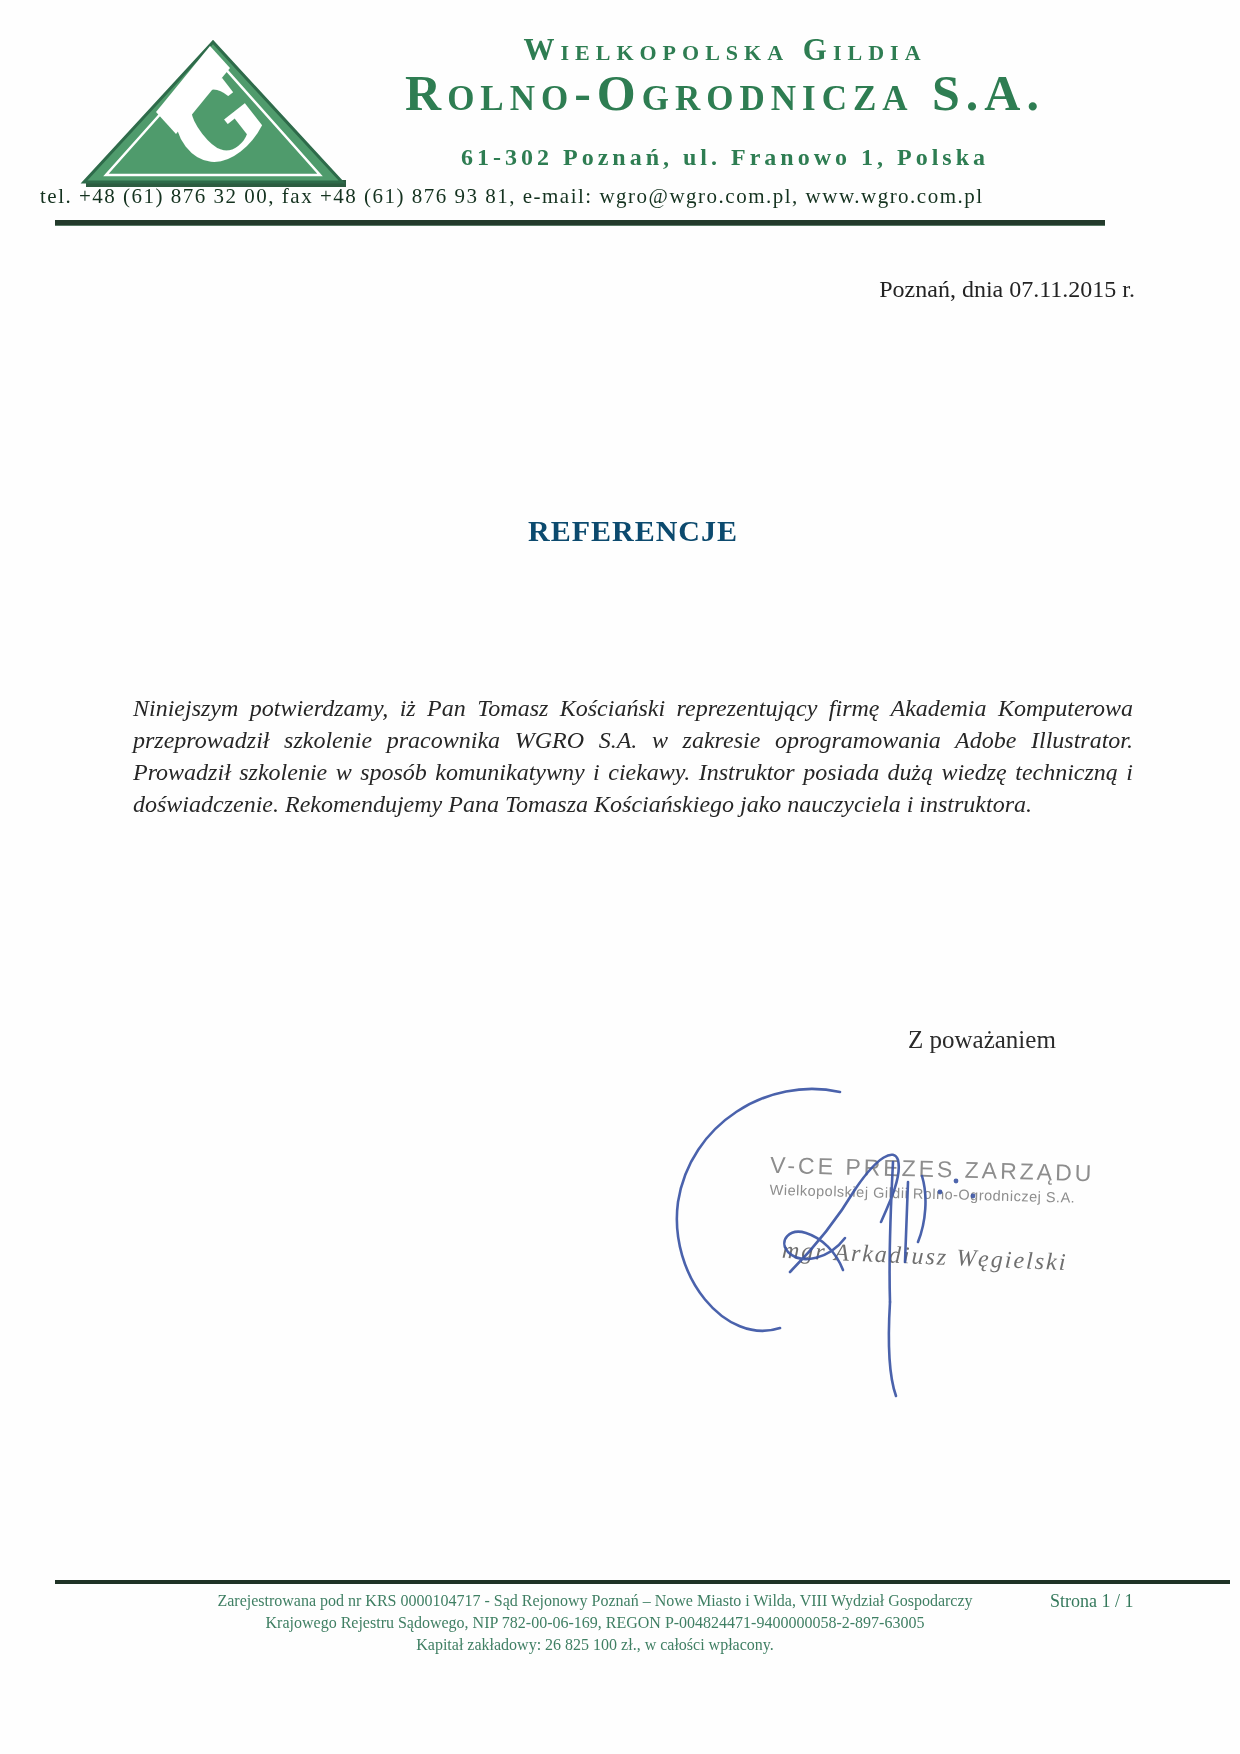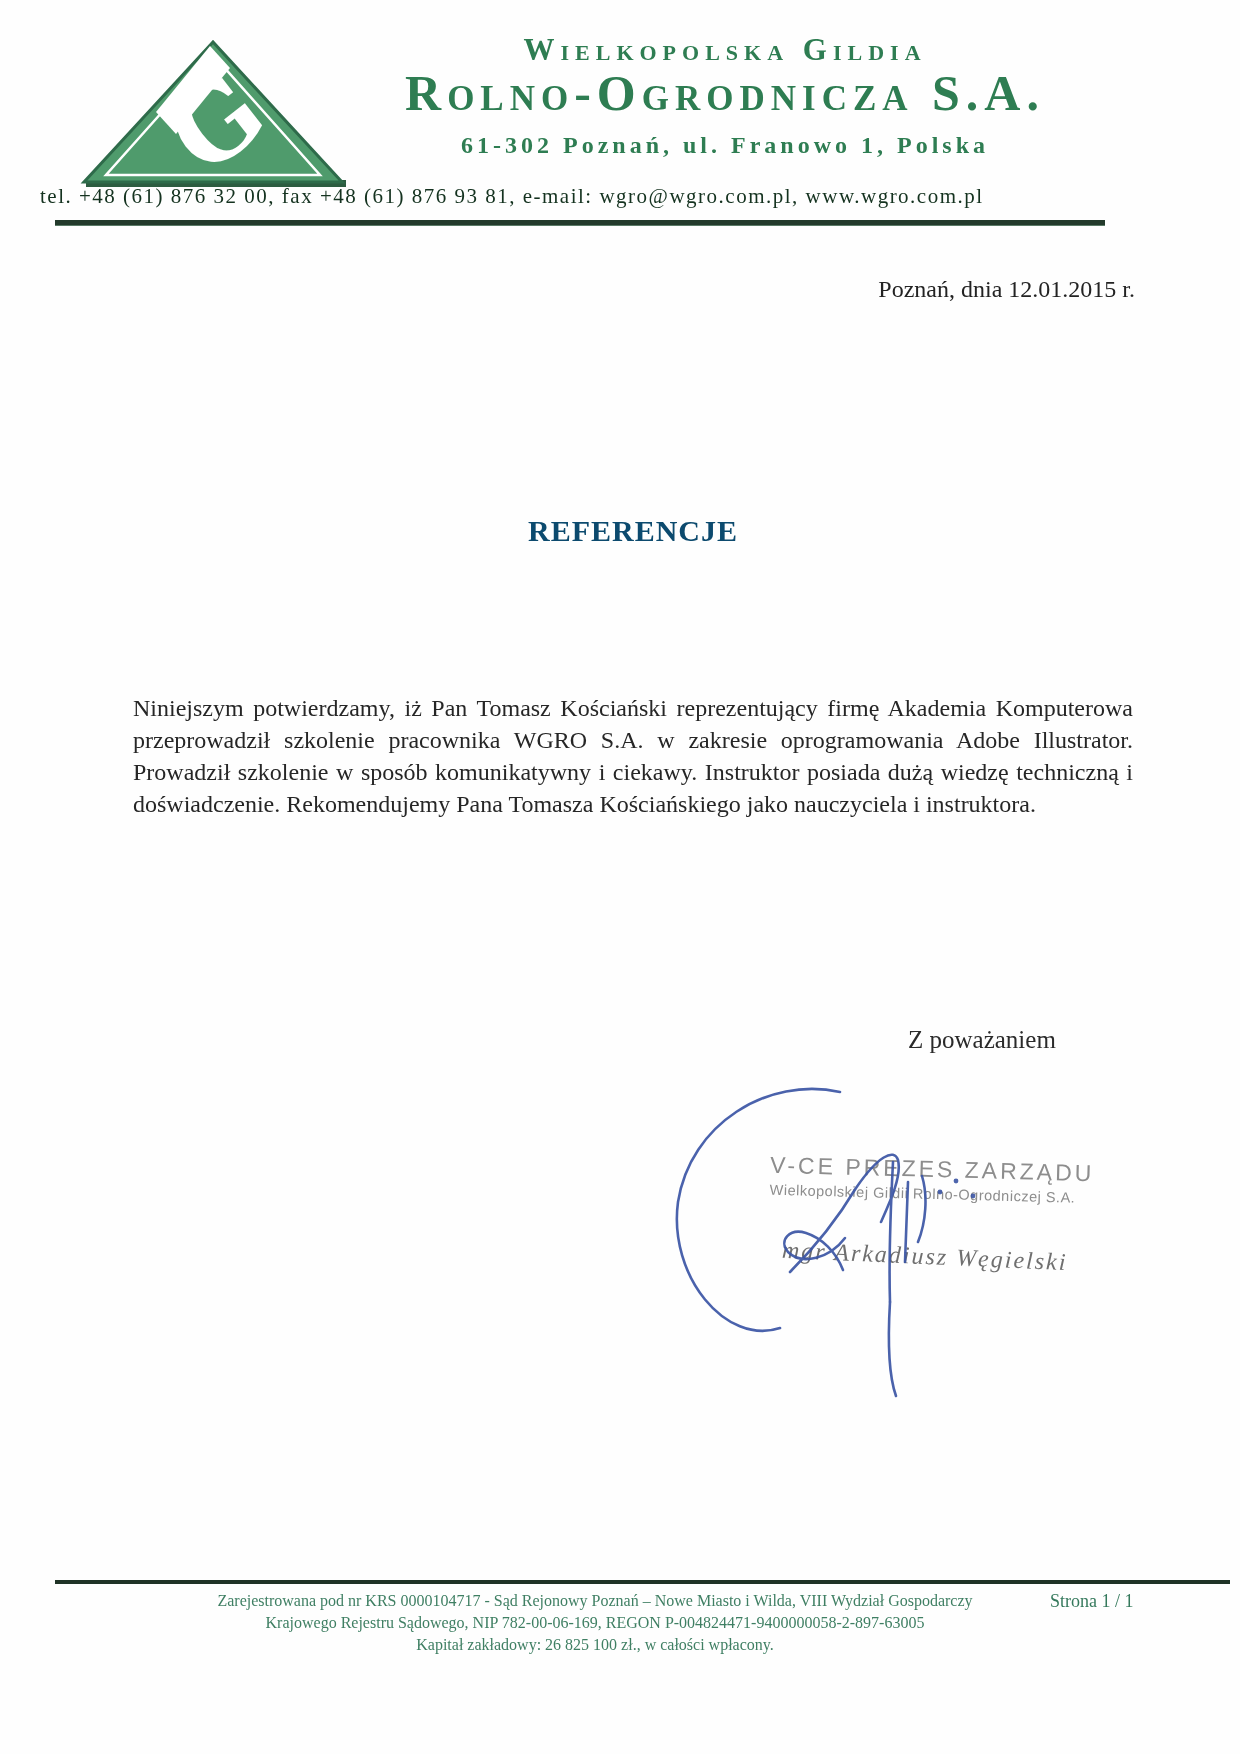--- a/index.html
+++ b/index.html
@@ -36,21 +36,21 @@
   }
   .company-line2 {
     font-variant: small-caps;
     font-weight: bold;
     font-size: 50px;
     letter-spacing: 6px;
     line-height: 1.05;
     white-space: nowrap;
   }
   .company-address {
-    margin-top: 13px;
+    margin-top: 25px;
     font-weight: bold;
     font-size: 24px;
     letter-spacing: 4px;
     color: #2e7d52;
     white-space: nowrap;
   }
   .contact-line {
     position: absolute;
     left: 40px; top: 184px;
     width: 1160px;
@@ -92,20 +92,21 @@
   }
   .body-text {
     position: absolute;
     left: 133px; top: 692px;
     width: 1000px;
     margin: 0;
     font-size: 24px;
     line-height: 32px;
     text-align: justify;
     color: #262626;
+    font-style: italic;
   }
   .closing {
     position: absolute;
     left: 908px; top: 1026px;
     font-size: 25px;
     color: #2a2a2a;
     white-space: nowrap;
   }
 
   
@@ -191,21 +192,21 @@
   <div class="title-block">
     <div class="company-line1">Wielkopolska Gildia</div>
     <div class="company-line2">Rolno-Ogrodnicza S.A.</div>
     <div class="company-address">61-302 Poznań, ul. Franowo 1, Polska</div>
   </div>
 
   <div class="contact-line">tel. +48 (61) 876 32 00, fax +48 (61) 876 93 81, e-mail: wgro@wgro.com.pl, www.wgro.com.pl</div>
 
   <div class="header-rule"></div>
 
-  <div class="dateline">Poznań, dnia 12.01.2015 r.</div>
+  <div class="dateline">Poznań, dnia 07.11.2015 r.</div>
 
   <h1 class="doc-title">REFERENCJE</h1>
 
   <p class="body-text">Niniejszym potwierdzamy, iż Pan Tomasz Kościański reprezentujący firmę Akademia Komputerowa przeprowadził szkolenie pracownika WGRO S.A. w zakresie oprogramowania Adobe Illustrator. Prowadził szkolenie w sposób komunikatywny i ciekawy. Instruktor posiada dużą wiedzę techniczną i doświadczenie. Rekomendujemy Pana Tomasza Kościańskiego jako nauczyciela i instruktora.</p>
 
   <div class="closing">Z poważaniem</div>
 
   <div class="stamp-block">
     <div class="stamp-line1">V-CE PREZES ZARZĄDU</div>
     <div class="stamp-line2">Wielkopolskiej Gildii Rolno-Ogrodniczej S.A.</div>

